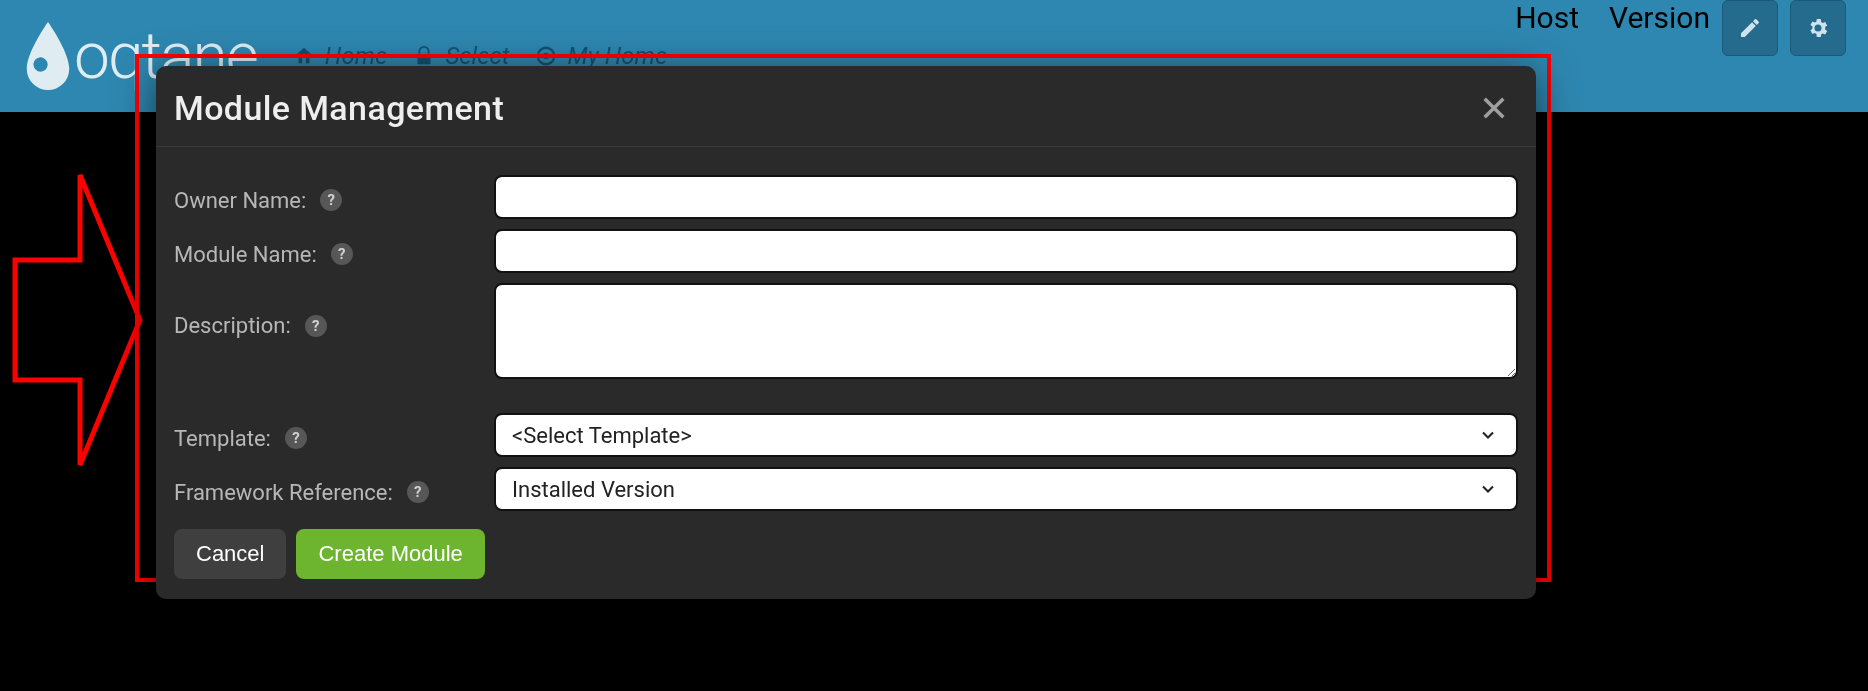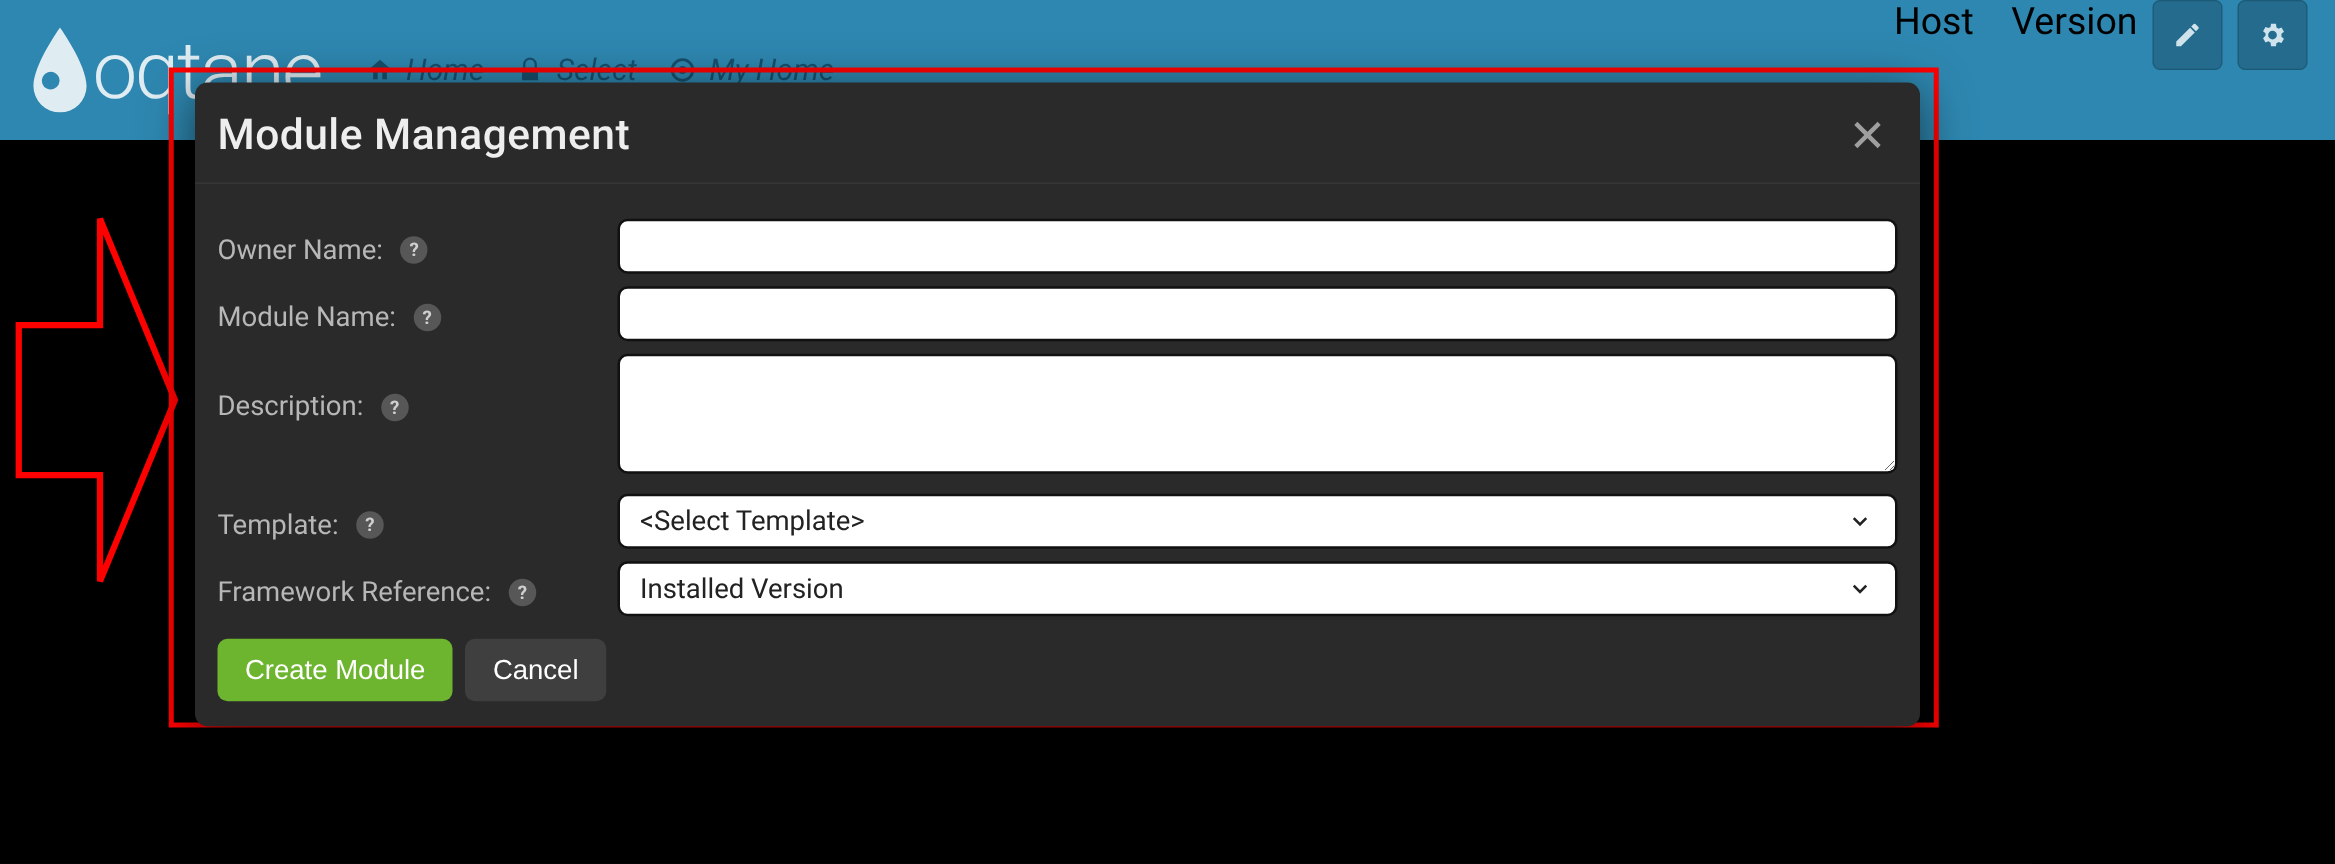--- a/index.html
+++ b/index.html
@@ -300,21 +300,21 @@
     </div>
 
     <div class="form-row textarea-row">
       <div class="lbl" style="padding-top:30px">
         <span>Description:</span>
         <span class="help-q">?</span>
       </div>
       <div class="ctl"><textarea style=""></textarea></div>
     </div>
 
-    <div class="form-row" style="margin-top:12px">
+    <div class="form-row" style="margin-top:30px">
       <div class="lbl">
         <span>Template:</span>
         <span class="help-q">?</span>
       </div>
       <div class="ctl">
         <div class="select">
           <span>&lt;Select Template&gt;</span>
           <svg class="chev" viewBox="0 0 24 24">
               <polyline points="6 9 12 15 18 9"></polyline>
             </svg>
@@ -331,18 +331,18 @@
         <div class="select">
           <span>Installed Version</span>
           <svg class="chev" viewBox="0 0 24 24">
               <polyline points="6 9 12 15 18 9"></polyline>
             </svg>
         </div>
       </div>
     </div>
 
     <div class="actions">
+      <button class="btn btn-secondary">Cancel</button>
       <button class="btn btn-primary">Create Module</button>
-      <button class="btn btn-secondary">Cancel</button>
     </div>
 
   </div>
 </div>
 
 </body></html>

